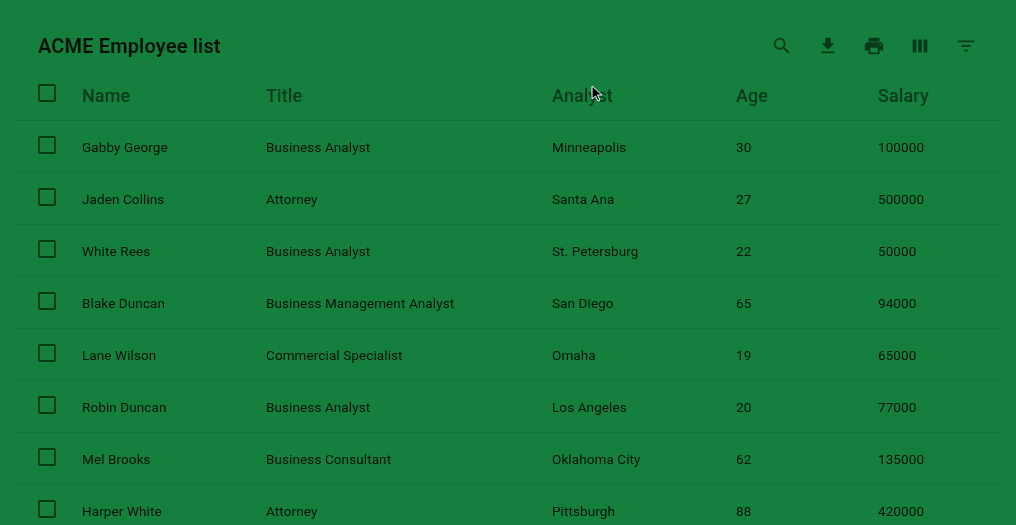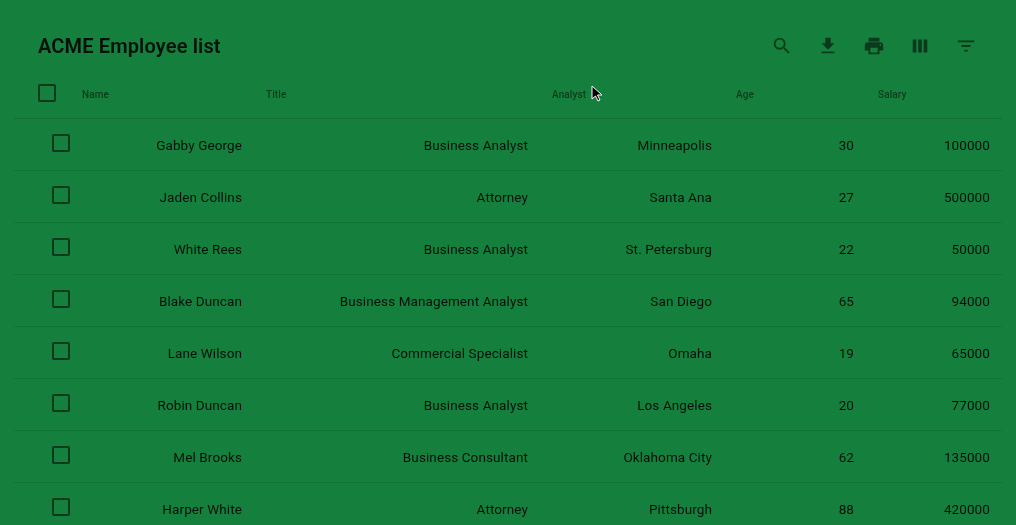--- a/index.html
+++ b/index.html
@@ -55,28 +55,28 @@
     .icon-btn svg { width: 22px; height: 22px; fill: currentColor; }
 
     table {
       width: 100%;
       border-collapse: collapse;
       table-layout: fixed;
     }
     thead th {
       text-align: left;
       font-weight: 500;
-      font-size: 10px;
+      font-size: 18px;
       color: rgba(0,0,0,0.55);
       padding: 14px 12px;
       border-bottom: 1px solid rgba(0,0,0,0.12);
       letter-spacing: 0.1px;
     }
     tbody td {
-      text-align: right;
+      text-align: left;
       font-size: 13.5px;
       color: rgba(0,0,0,0.87);
       padding: 15px 12px;
       border-bottom: 1px solid rgba(0,0,0,0.10);
       letter-spacing: 0.1px;
     }
     col.col-check { width: 56px; }
     col.col-name { width: 184px; }
     col.col-title { width: 286px; }
     col.col-location { width: 184px; }

